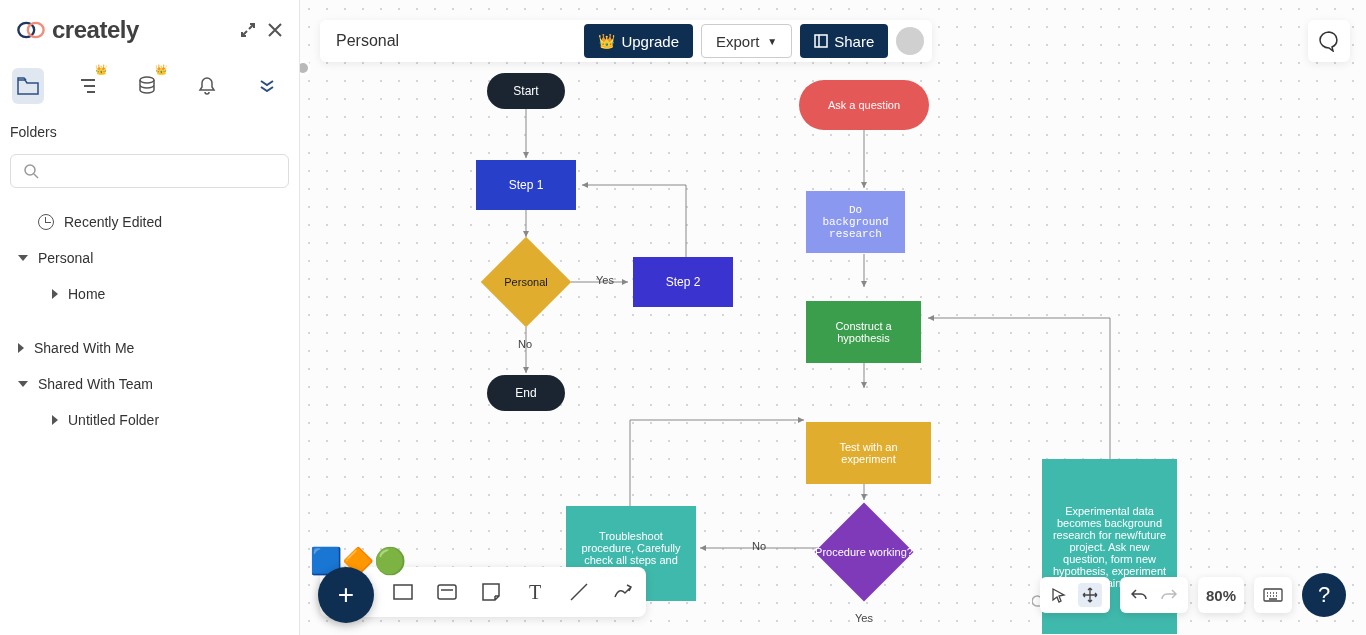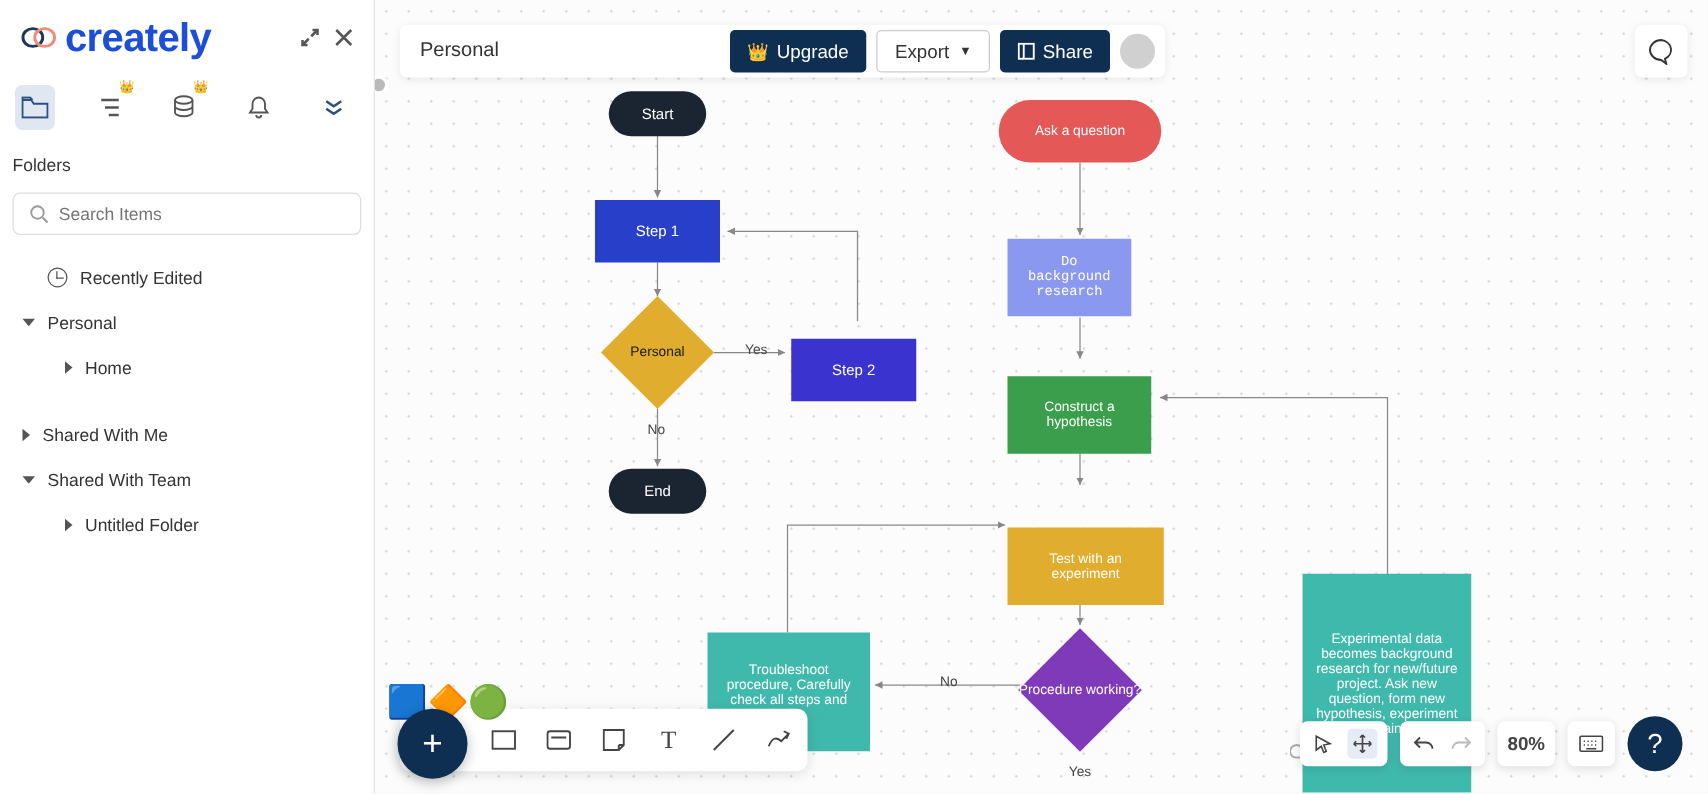--- a/index.html
+++ b/index.html
@@ -3,21 +3,21 @@
 <meta charset="utf-8">
 <style>
 * { box-sizing: border-box; margin: 0; padding: 0; }
 body { font-family: -apple-system, BlinkMacSystemFont, 'Segoe UI', Arial, sans-serif; font-size: 14px; color: #1a1a1a; background: #f5f6f8; width: 1366px; height: 635px; overflow: hidden; position: relative; }
 
 
 .sidebar { position: absolute; left: 0; top: 0; width: 300px; height: 100%; background: #fff; border-right: 1px solid #e5e5e5; }
 .sidebar-header { display: flex; align-items: center; justify-content: space-between; padding: 12px 16px; height: 60px; }
 .logo { display: flex; align-items: center; gap: 6px; }
 .logo-icon { width: 30px; height: 20px; }
-.logo-text { font-size: 32px; font-weight: 700; color: #1d4ed8; letter-spacing: -0.5px; }
+.logo-text { font-size: 24px; font-weight: 700; color: #404040; letter-spacing: -0.5px; }
 .sidebar-header-actions { display: flex; gap: 10px; align-items: center; }
 .icon-btn { cursor: pointer; color: #555; display: inline-flex; }
 
 .sidebar-tabs { display: flex; gap: 28px; padding: 8px 16px 8px 12px; align-items: center; }
 .sidebar-tab { width: 36px; height: 36px; display: flex; align-items: center; justify-content: center; border-radius: 6px; cursor: pointer; position: relative; }
 .sidebar-tab.active { background: #e0e7f0; }
 .crown-badge { position: absolute; top: -4px; right: -4px; font-size: 10px; }
 
 .folders-section { padding: 12px 10px; }
 .folders-title { font-size: 14px; font-weight: 400; color: #333; margin-bottom: 14px; }
@@ -144,21 +144,20 @@
     </div>
   </div>
 
   <div class="folders-section">
     <div class="folders-title">Folders</div>
     <div class="search-box">
       <svg width="16" height="16" viewBox="0 0 16 16">
           <circle cx="7" cy="7" r="5" fill="none" stroke="#999" stroke-width="1.5"></circle>
           <path d="M11 11 L15 15" stroke="#999" stroke-width="1.5"></path>
         </svg>
-      <input type="text" placeholder="Search Items" style="">
     </div>
 
     <div class="folder-item">
       <span style="width:10px"></span>
       <span class="clock-icon"></span>
       <span>Recently Edited</span>
     </div>
     <div class="folder-item">
       <span class="tri down"></span>
       <span>Personal</span>
@@ -239,21 +238,21 @@
     </div>
   <div class="node process" style="left:176px;top:160px">
       <span>Step 1</span>
     </div>
   <div class="diamond dia-amber" style="left:181px;top:237px">
       <div class="shape"></div>
       <div class="label">Personal</div>
     </div>
   <div class="edge-label" style="left:296px;top:274px">Yes</div>
   <div class="edge-label" style="left:218px;top:338px">No</div>
-  <div class="node process" style="left:333px;top:271px;background:#3b33d0">
+  <div class="node process" style="left:333px;top:257px;background:#3b33d0">
       <span>Step 2</span>
     </div>
   <div class="node terminator" style="left:187px;top:375px">
       <span>End</span>
     </div>
 
   <div class="node terminator red" style="left:499px;top:80px">
       <span>Ask a question</span>
     </div>
   <div class="node process lilac" style="left:506px;top:191px">

